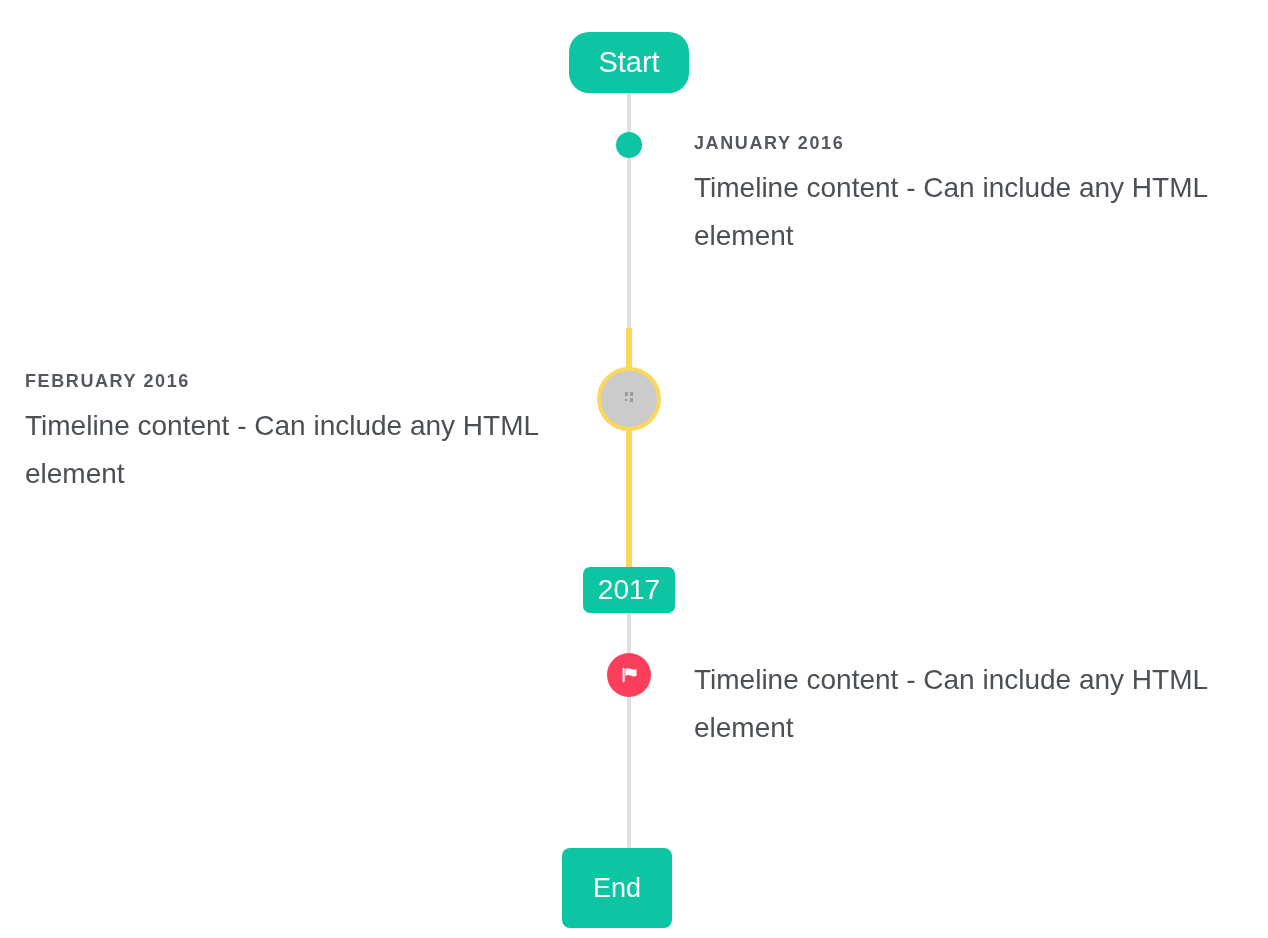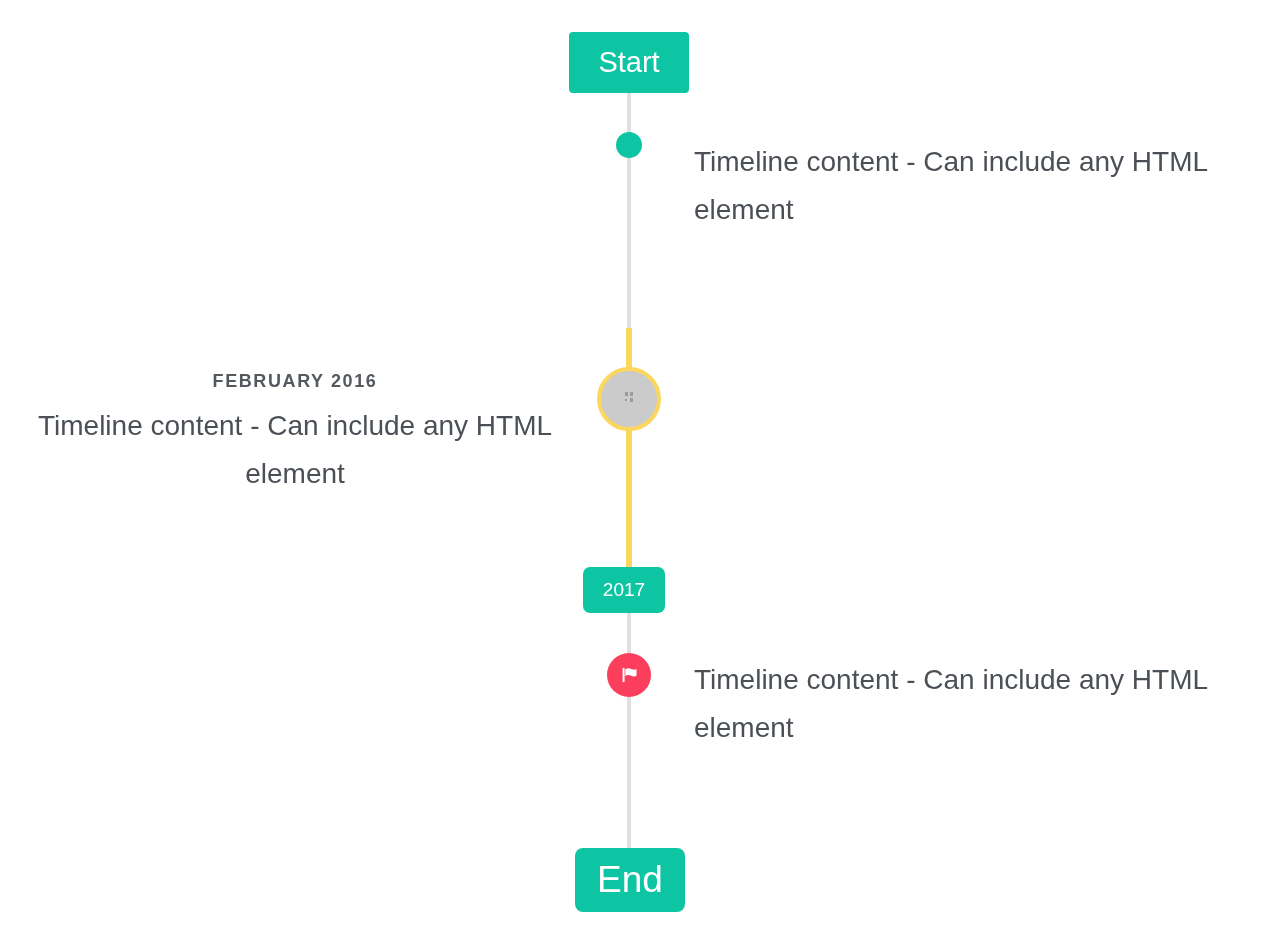--- a/index.html
+++ b/index.html
@@ -7,23 +7,23 @@
     position:relative;width:1268px;height:938px;background:#ffffff;overflow:hidden;
     font-family:"Liberation Sans","DejaVu Sans",sans-serif;
   }
   .line{position:absolute;}
   .line.gray{left:627px;top:93px;width:4px;height:755px;background:var(--line,#e0e0e0);z-index:1;}
   .line.highlight{left:626px;top:328px;width:6px;height:240px;background:var(--highlight,#fcd75e);z-index:2;}
   .badge{
     position:absolute;display:flex;align-items:center;justify-content:center;
     background:var(--accent,#0dc5a2);color:#ffffff;z-index:5;border:none;cursor:default;
   }
-  .badge.start{left:569px;top:32px;width:120px;height:61px;border-radius:4px;font-size:29px;}
-  .badge.year{left:583px;top:567px;width:82px;height:46px;border-radius:7px;font-size:19px;}
-  .badge.end{left:575px;top:848px;width:110px;height:64px;border-radius:8px;font-size:37px;}
+  .badge.start{left:569px;top:32px;width:120px;height:61px;border-radius:20px;font-size:29px;}
+  .badge.year{left:583px;top:567px;width:92px;height:46px;border-radius:7px;font-size:28px;}
+  .badge.end{left:562px;top:848px;width:110px;height:80px;border-radius:8px;font-size:27px;}
   .marker{position:absolute;z-index:4;border-radius:50%;}
   .marker.dot{left:616px;top:132px;width:26px;height:26px;background:var(--accent,#0dc5a2);}
   .marker.image{
     left:597px;top:367px;width:56px;height:56px;background:var(--image-placeholder,#cbcbcb);
     border:4px solid var(--highlight,#fcd75e);
     display:flex;align-items:center;justify-content:center;
   }
   .marker.flag{
     left:607px;top:653px;width:44px;height:44px;background:var(--flag-marker,#fa3e5c);
     display:flex;align-items:center;justify-content:center;
@@ -31,35 +31,36 @@
   .entry{position:absolute;z-index:3;}
   .entry .date{
     font-size:18px;font-weight:700;letter-spacing:1.6px;
     color:var(--label-text,#54595f);line-height:26px;
   }
   .entry .content{
     margin-top:8px;font-size:28px;line-height:48px;
     color:var(--content-text,#4b5056);
   }
   .entry.jan{left:694px;top:130px;width:540px;text-align:left;}
-  .entry.feb{left:25px;top:368px;width:540px;text-align:center;}
+  .entry.feb{left:25px;top:368px;width:540px;text-align:left;}
   .entry.mar{left:694px;top:648px;width:540px;text-align:left;}
 </style>
 </head>
 <body>
 
 <div class="stage">
 
   <div class="line gray"></div>
   <div class="line highlight"></div>
 
   <div class="badge start">Start</div>
 
   <div class="marker dot"></div>
   <div class="entry jan">
+    <div class="date">JANUARY 2016</div>
     <div class="content">Timeline content - Can include any HTML element</div>
   </div>
 
   <div class="marker image">
     <span>
       <svg width="15" height="13" viewBox="0 0 15 13">
         <g fill="#9b9b9b">
           <rect x="3" y="1" width="3" height="4"></rect>
           <rect x="8" y="1" width="3" height="4"></rect>
           <rect x="3" y="8" width="2" height="2"></rect>

